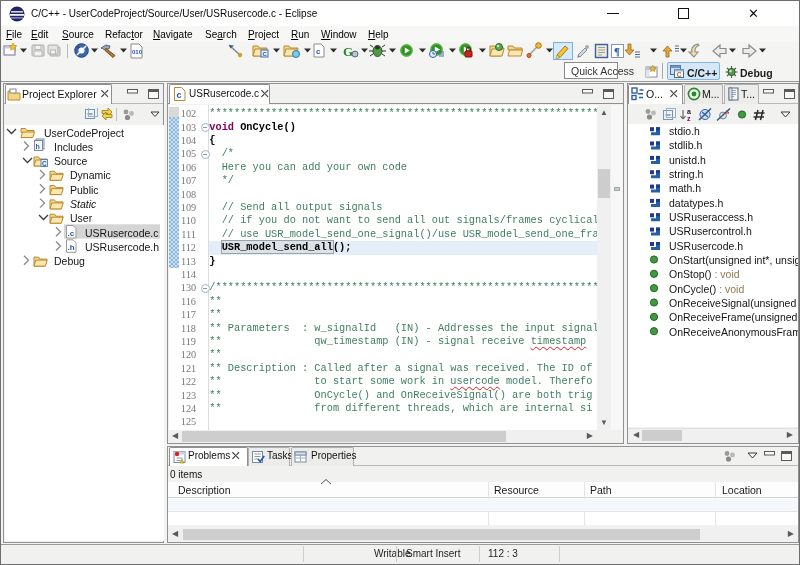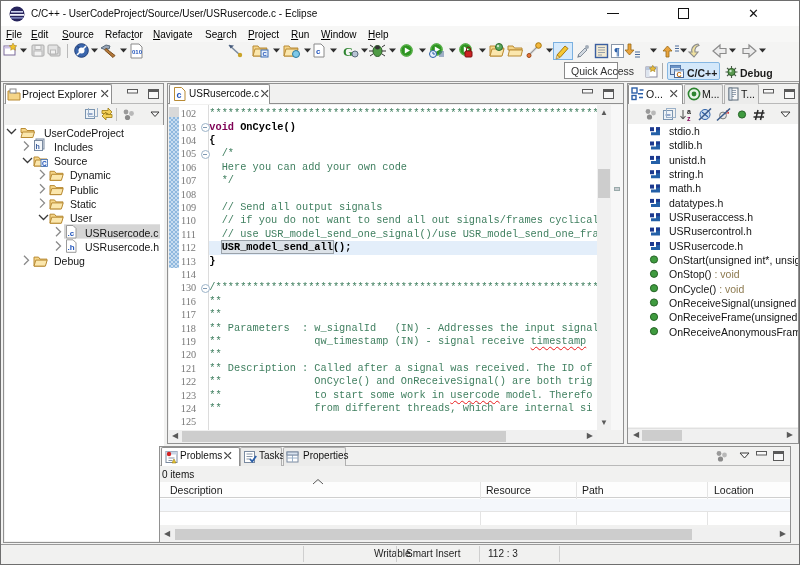--- a/index.html
+++ b/index.html
@@ -411,21 +411,21 @@
       <use href="#chevR" x="19" y="130.8"></use>
         <g transform="translate(29,128.6)">
           <use href="#fold2"></use>
         </g>
     </svg>
     <div class="trow" style="left:39px;top:1.5px;">UserCodeProject</div>
     <div class="trow" style="left:49px;top:15.8px;">Includes</div>
     <div class="trow" style="left:49px;top:30.1px;">Source</div>
     <div class="trow" style="left:65px;top:44.4px;">Dynamic</div>
     <div class="trow" style="left:65px;top:58.7px;">Public</div>
-    <div class="trow" style="left:65px;top:73px;">Static</div>
+    <div class="trow" style="left:65px;top:73px;font-style:italic;">Static</div>
     <div class="trow" style="left:65px;top:87.3px;">User</div>
     <div class="trow" style="left:80px;top:101.6px;">USRusercode.c</div>
     <div class="trow" style="left:80px;top:115.9px;">USRusercode.h</div>
     <div class="trow" style="left:49px;top:130.2px;">Debug</div>
   </div>
 </div>
 
 <div class="panel" id="editor" style="left:166px;top:82px;width:457px;height:361px;">
   <div class="tabbar" style="border-bottom:1px solid #8f8f8f;"></div>
   <div class="tab" style="left:1px;width:101px;"></div>
@@ -489,22 +489,22 @@
 <div class="cl"><b>  <span class="occ">USR_model_send_all</span>();</b></div>
 <div class="cl"><b>}</b></div>
 <div class="cl"></div>
 <div class="cl"><span class="cmt">/**************************************************************</span></div>
 <div class="cl"><span class="cmt">**</span></div>
 <div class="cl"><span class="cmt">**</span></div>
 <div class="cl"><span class="cmt">** Parameters  : w_signalId   (IN) - Addresses the input signal</span></div>
 <div class="cl"><span class="cmt">**               qw_timestamp (IN) - signal receive <span class="wavy">timestamp</span></span></div>
 <div class="cl"><span class="cmt">**</span></div>
 <div class="cl"><span class="cmt">** Description : Called after a signal was received. The ID of</span></div>
+<div class="cl"><span class="cmt">**               to start some work in <span class="wavy">usercode</span> model. Therefo</span></div>
 <div class="cl"><span class="cmt">**               OnCycle() and OnReceiveSignal() are both trig</span></div>
-<div class="cl"><span class="cmt">**               to start some work in <span class="wavy">usercode</span> model. Therefo</span></div>
 <div class="cl"><span class="cmt">**               from different threads, which are internal si</span></div>
     </div>
     <div class="fold" style="left:31.5px;top:17.8px;"></div>
     <div class="fold" style="left:31.5px;top:44.6px;"></div>
     <div class="fold" style="left:31.5px;top:178.8px;"></div>
   </div>
 
   <div class="sbtrack" style="right:12px;top:21px;width:14px;bottom:13px;"></div>
   <div class="arr" style="right:15px;top:25px;">▲</div>
   <div class="arr" style="right:15px;bottom:16px;">▼</div>
@@ -636,21 +636,21 @@
       <div class="orow">OnReceiveAnonymousFrame(</div>
     </div>
   </div>
 
   <div class="sbtrack" style="left:0;bottom:0;height:15px;right:0;border-top:1px solid #e0e0e0;"></div>
   <div class="arr" style="left:5px;bottom:4px;">◀</div>
   <div class="arr" style="right:5px;bottom:4px;">▶</div>
   <div class="sbthumb" style="left:14px;bottom:2px;width:40px;height:11px;"></div>
 </div>
 
-<div class="panel" id="bottompanel" style="left:158px;top:445px;width:632px;height:97px;">
+<div class="panel" id="bottompanel" style="left:166px;top:445px;width:632px;height:97px;">
   <div class="tabbar" style="height:19px;"></div>
   <div class="tab" style="left:1px;width:79px;height:19px;"></div>
   <div id="pb-icon" class="abs" style="left:5px;top:3px;">
       <svg width="14" height="14">
         <rect x="1" y="1.5" width="11" height="11" fill="#fff" stroke="#7a8aa0"></rect>
         <rect x="1" y="1.5" width="11" height="3" fill="#c8d4e4"></rect>
         <circle cx="4" cy="4" r="2.2" fill="#d42222"></circle>
         <path d="M3.5,8 h6 M3.5,10.5 h4" stroke="#8a97a8" stroke-width="1"></path>
         <path d="M9,9 l2,4 h-4 z" fill="#e8c832" stroke="#9a7a10" stroke-width="0.6"></path>
       </svg>

